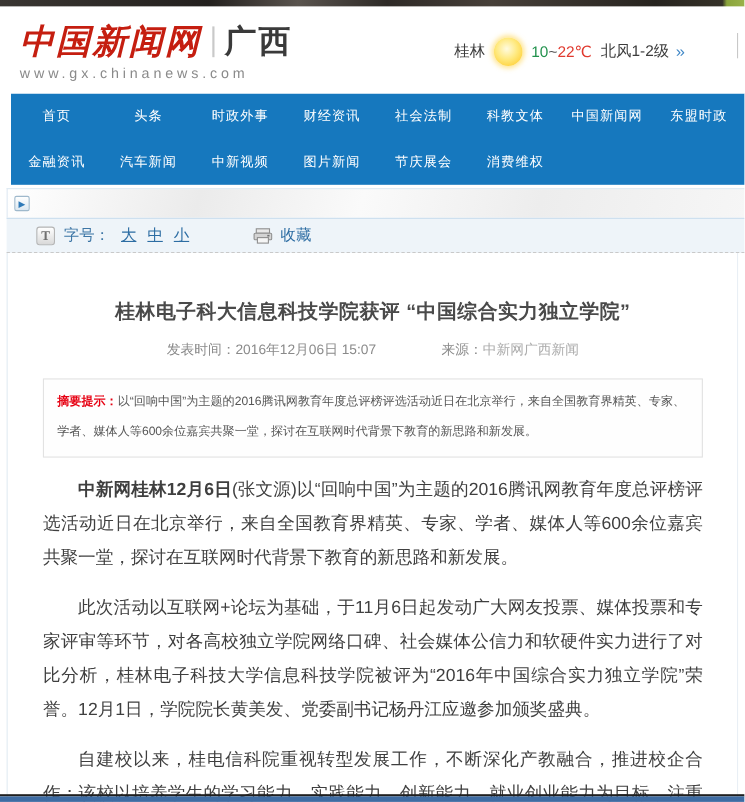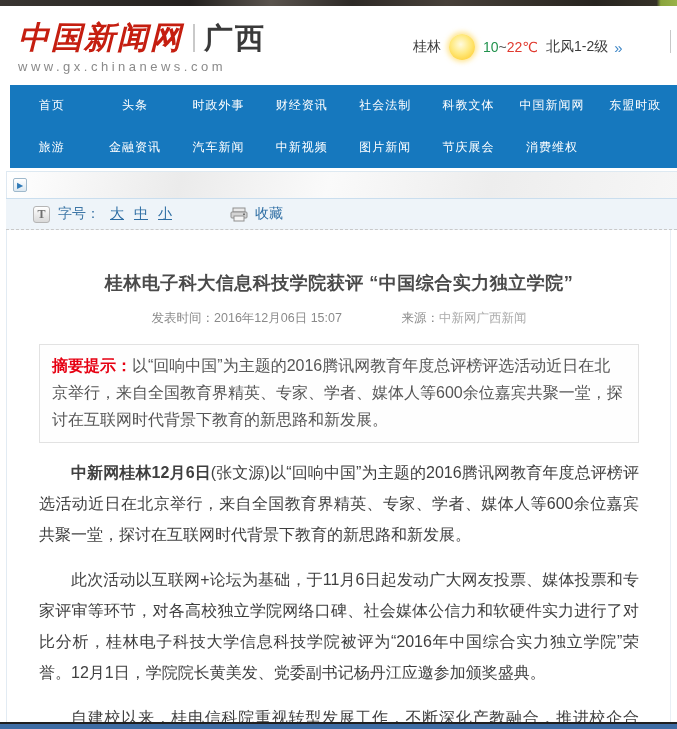--- a/index.html
+++ b/index.html
@@ -65,21 +65,21 @@
   .content-frame { margin:0 6px; width:665px;
     border-left:1px solid #e2ebf3; border-right:1px solid #e9eff5; min-height:500px;
     padding:0 31px 0 32px; }
   .article-title { padding-top:41px; text-align:center; font-size:18px; font-weight:bold;
     color:#4a4a4a; letter-spacing:0.5px; }
   .article-meta { margin-top:15px; text-align:center; font-size:12.5px; color:#8a8a8a; }
   .meta-time { margin-right:56px; }
   .meta-source-value { color:#ababab; }
 
   .summary-box { margin-top:17px; border:1px solid #e2e2e2; background:#fefefe;
-    padding:7px 12px 9px 12px; font-size:16px; line-height:27px; color:#555; }
+    padding:7px 12px 9px 12px; font-size:11px; line-height:27px; color:#555; }
   .summary-label { color:#e60012; font-weight:bold; }
 
   .article-body p { margin-top:14px; font-size:16px; line-height:31px; color:#3f3f3f;
     text-indent:2em; text-align:justify; }
   .article-body p .lead-bold { font-weight:bold; }
 
   
   .bottom-edge { position:absolute; left:0; bottom:0; width:100%; height:7px; }
   .bottom-edge .dark { height:2px; background:#1f1f1f; }
   .bottom-edge .blue { height:5px; background:#3e6ca3; }
@@ -115,21 +115,20 @@
 
   <div class="main-nav">
     <div class="nav-item">首页</div>
     <div class="nav-item">头条</div>
     <div class="nav-item">时政外事</div>
     <div class="nav-item">财经资讯</div>
     <div class="nav-item">社会法制</div>
     <div class="nav-item">科教文体</div>
     <div class="nav-item">中国新闻网</div>
     <div class="nav-item">东盟时政</div>
-    <div class="nav-item">旅游</div>
     <div class="nav-item">金融资讯</div>
     <div class="nav-item">汽车新闻</div>
     <div class="nav-item">中新视频</div>
     <div class="nav-item">图片新闻</div>
     <div class="nav-item">节庆展会</div>
     <div class="nav-item">消费维权</div>
   </div>
 
   <div class="panel-bar">
     <div class="panel-toggle">

